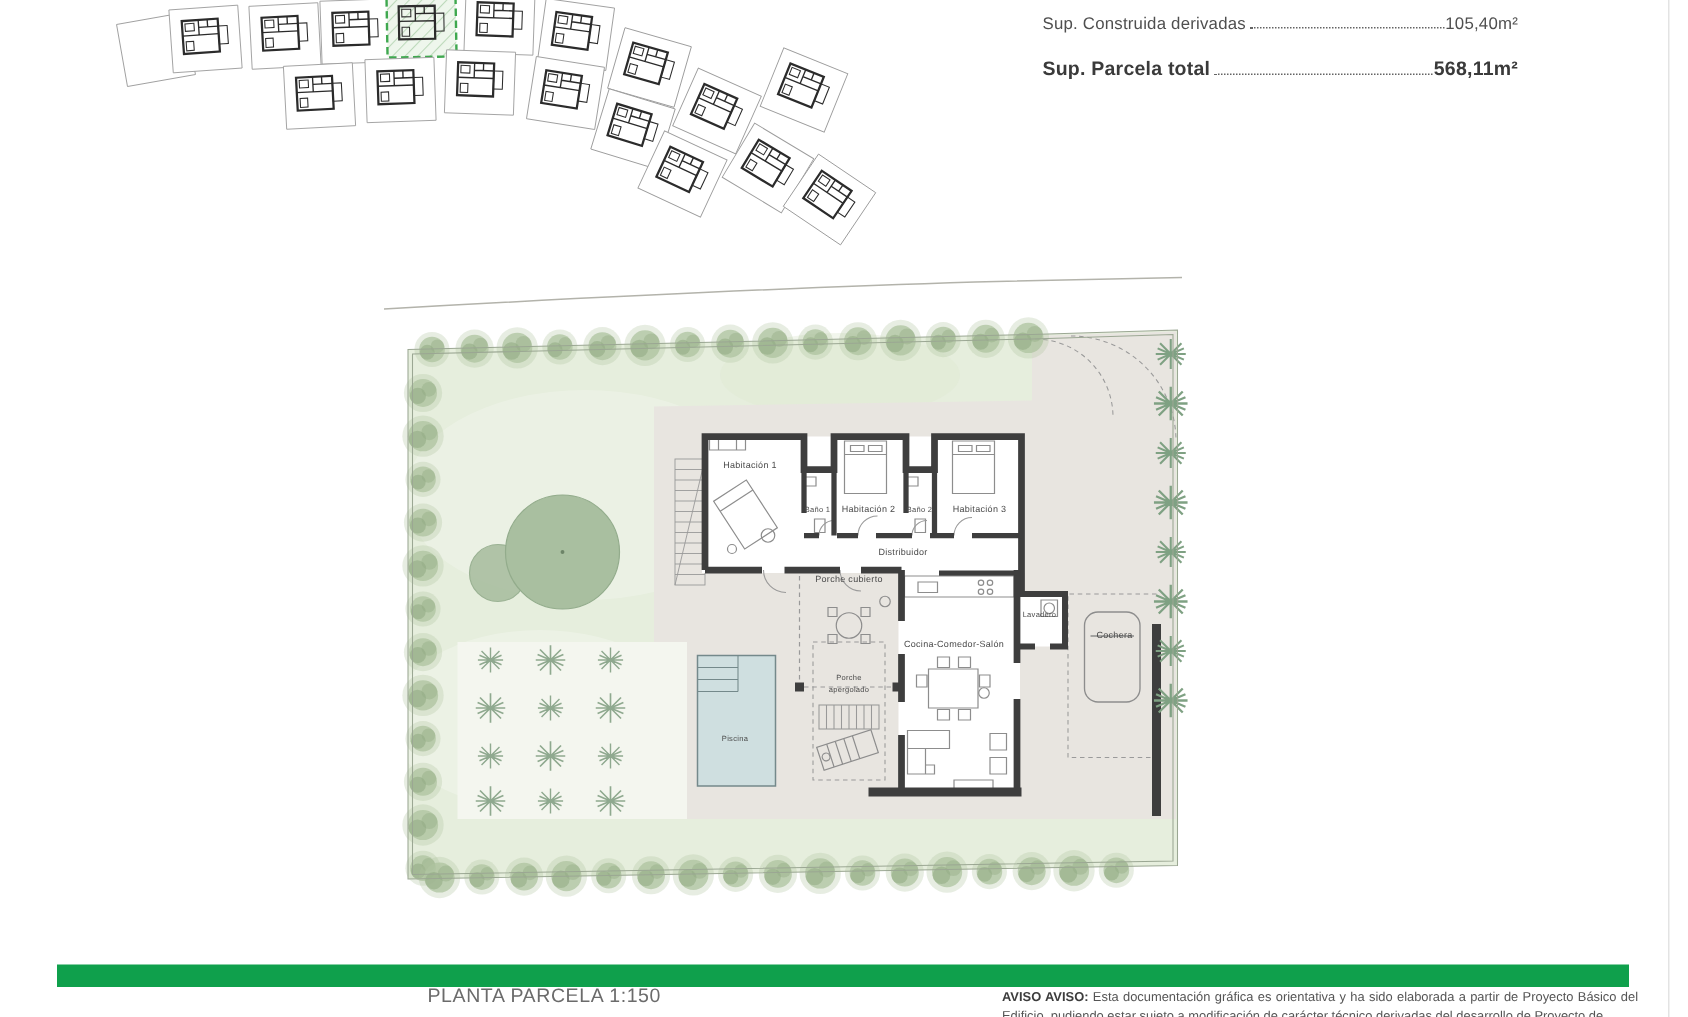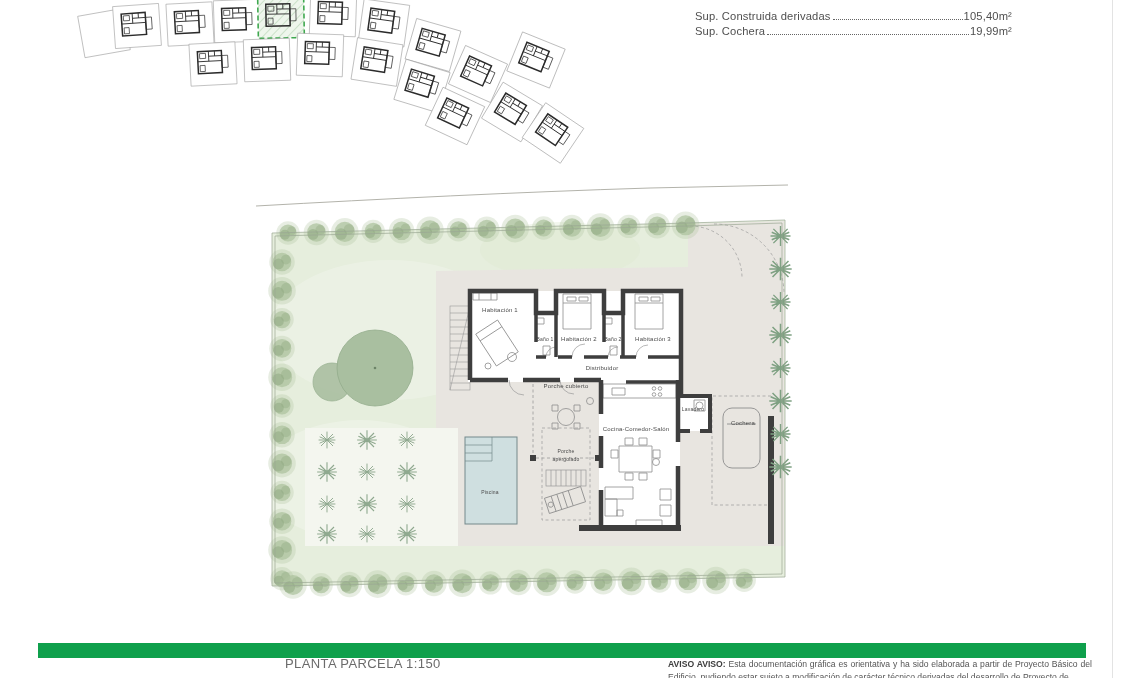--- a/index.html
+++ b/index.html
@@ -331,26 +331,26 @@
   </g>
 </svg>
 
 <div class="area-table">
   <div id="area-rows">
       <div class="t-row">
         <span class="t-label">Sup. Construida derivadas</span>
         <span class="dots"></span>
         <span class="t-value">105,40m²</span>
       </div>
-      <div class="t-row">
-        <span class="t-label">Sup. Cochera</span>
-        <span class="dots"></span>
-        <span class="t-value">19,99m²</span>
-      </div>
     </div>
+  <div class="t-row total">
+    <span class="t-label">Sup. Parcela total</span>
+    <span class="dots"></span>
+    <span class="t-value">568,11m²</span>
+  </div>
 </div>
 
 <div class="plan-title">PLANTA PARCELA 1:150</div>
 
 <div class="footer-bar"></div>
 
 <div class="legal">
   <b>AVISO AVISO:</b>
   <span>Esta documentación gráfica es orientativa y ha sido elaborada a partir de Proyecto Básico del Edificio, pudiendo estar sujeto a modificación de carácter técnico derivadas del desarrollo de Proyecto de</span>
 </div>

